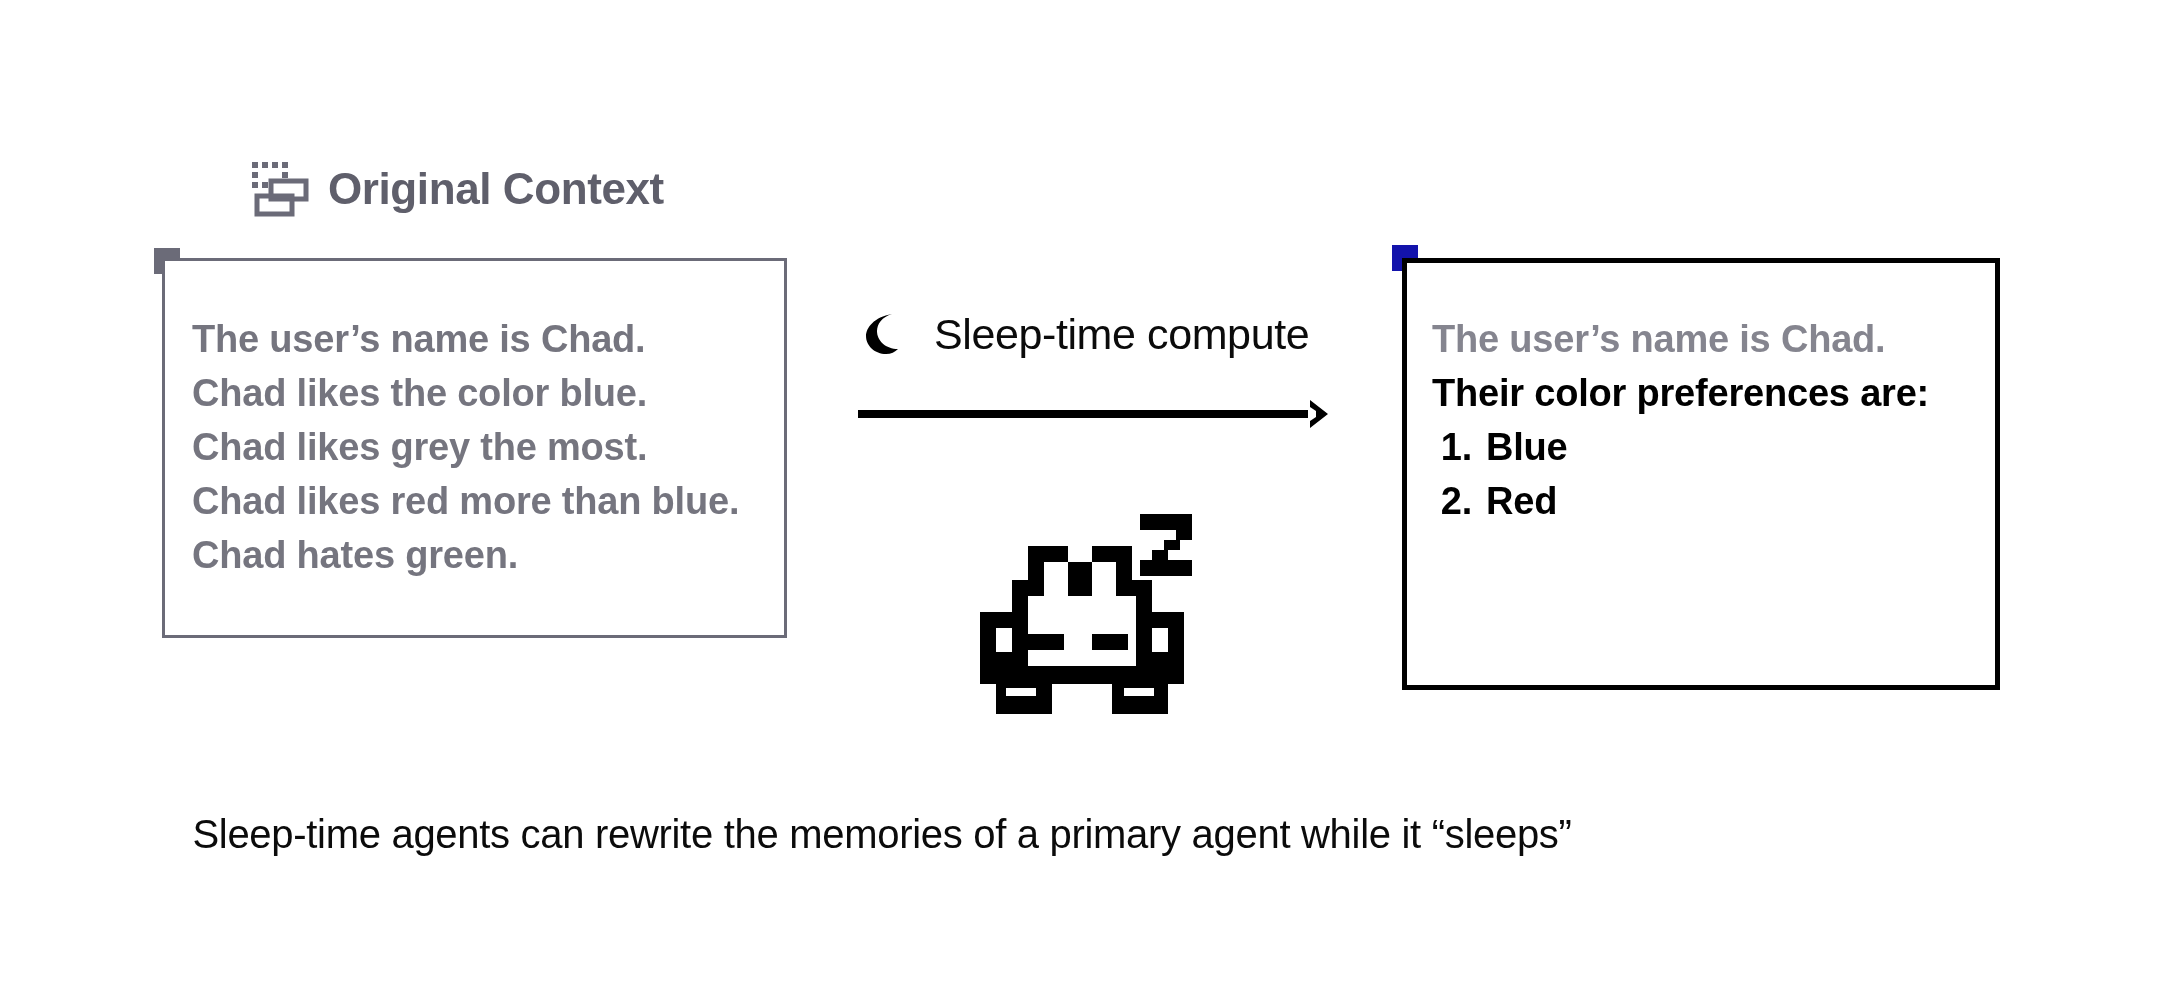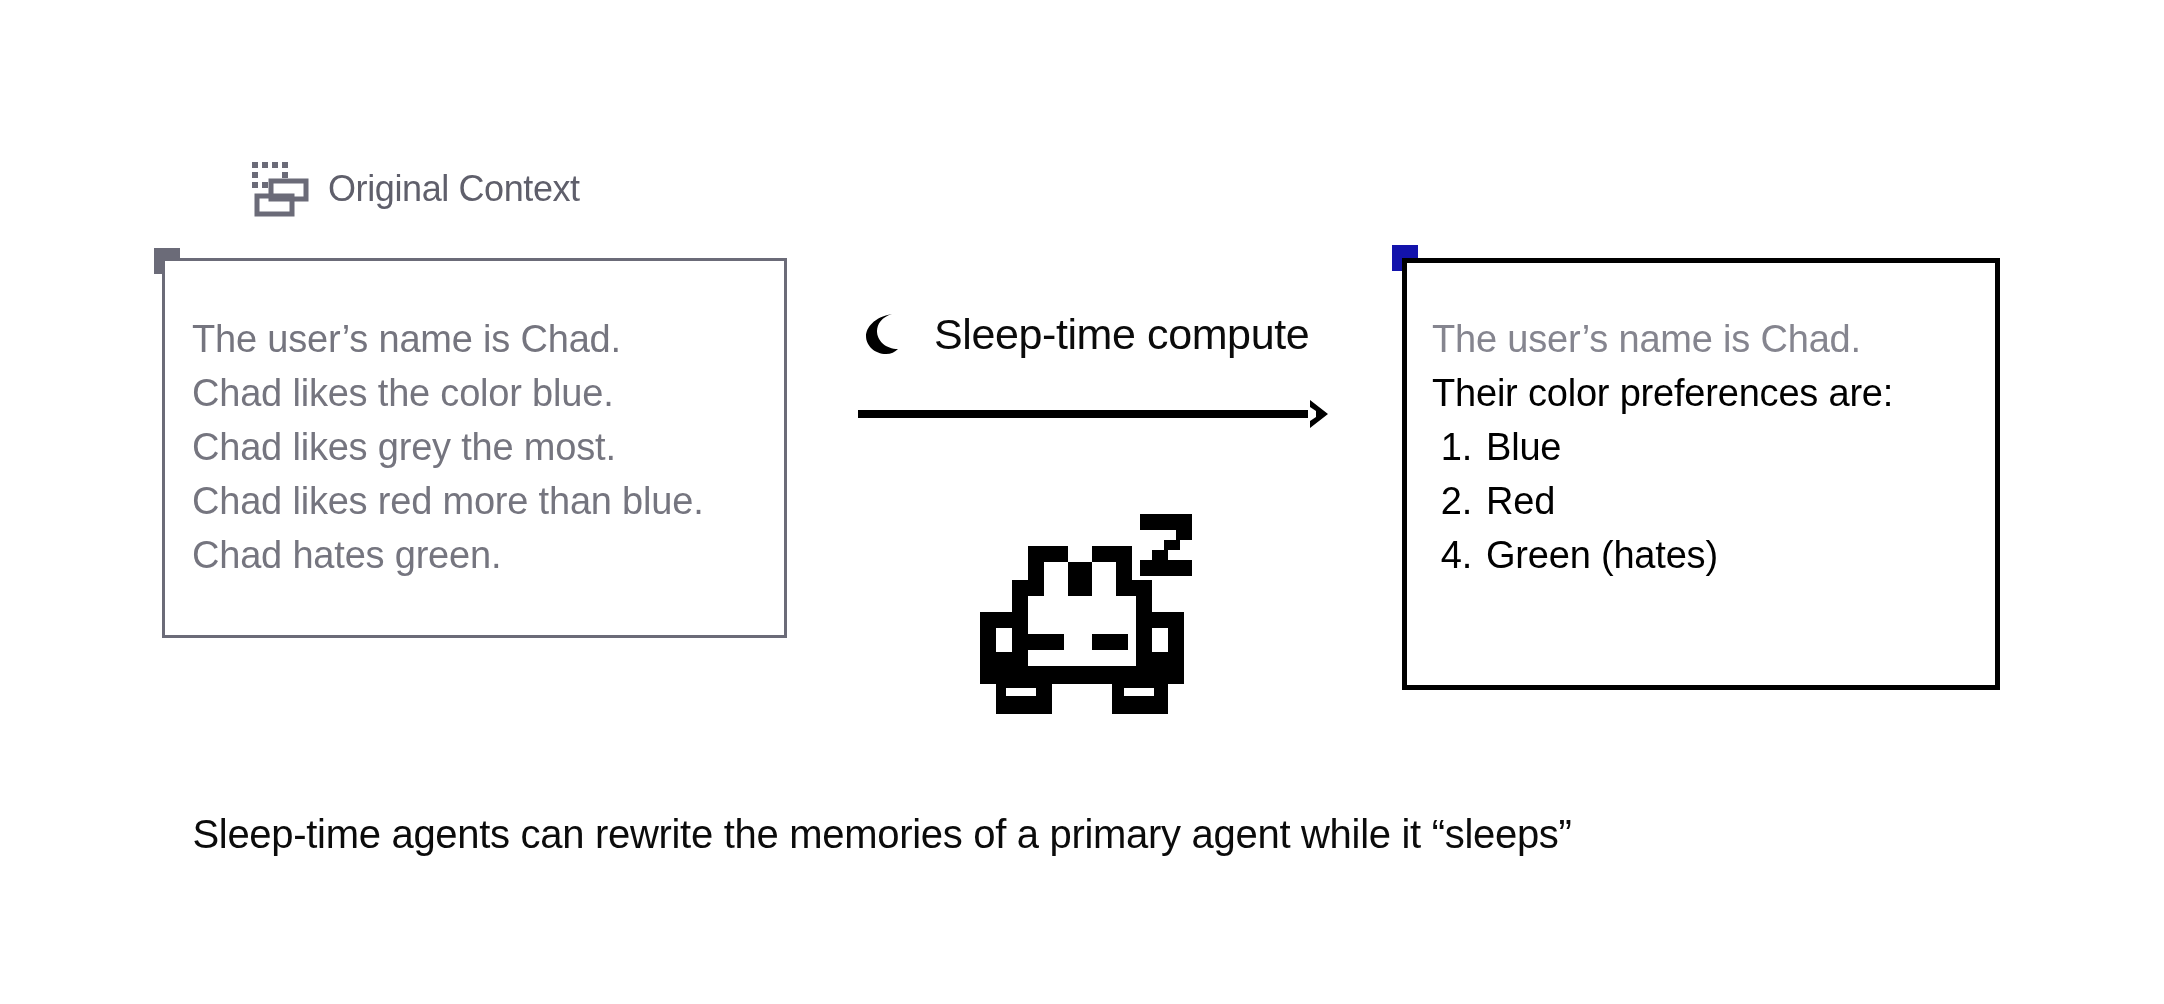--- a/index.html
+++ b/index.html
@@ -23,22 +23,22 @@
 
   
   .panel-header {
     position: absolute;
     display: flex;
     align-items: center;
     gap: 18px;
     white-space: nowrap;
   }
   .panel-header .title {
-    font-size: 36px;
-    font-weight: 400;
+    font-size: 44px;
+    font-weight: 700;
     letter-spacing: -0.4px;
     line-height: 1;
   }
   #header-original { left: 248px; top: 158px; }
   #header-original .title { color: #5f5f6b; }
   #header-learned  { left: 1465px; top: 158px; }
   #header-learned  .title { color: #0b0b0b; }
 
   .ctx-icon { width: 62px; height: 62px; display: block; flex: 0 0 auto; }
 
@@ -78,20 +78,21 @@
     top: 245px;
     background: #1313ab;
   }
 
   .ctx-text {
     position: absolute;
     font-size: 38px;
     line-height: 54px;
     letter-spacing: -0.2px;
     white-space: nowrap;
+    font-weight: bold;
   }
   #text-original {
     left: 192px;
     top: 312px;
     color: #75757f;
   }
   #text-learned {
     left: 1432px;
     top: 312px;
     color: #000000;
@@ -272,21 +273,18 @@
   <div class="ctx-text" id="text-learned">
     <span class="muted">The user’s name is Chad.</span>
     <span class="line">Their color preferences are:</span>
     <ol class="pref-list">
       <li>
         <span class="num">1.</span><span>Blue</span>
       </li>
       <li>
         <span class="num">2.</span><span>Red</span>
       </li>
-      <li>
-        <span class="num">4.</span><span>Green (hates)</span>
-      </li>
     </ol>
   </div>
 
   <div id="caption">Sleep-time agents can rewrite the memories of a primary agent while it “sleeps”</div>
 
 </div>
 
 </body></html>

